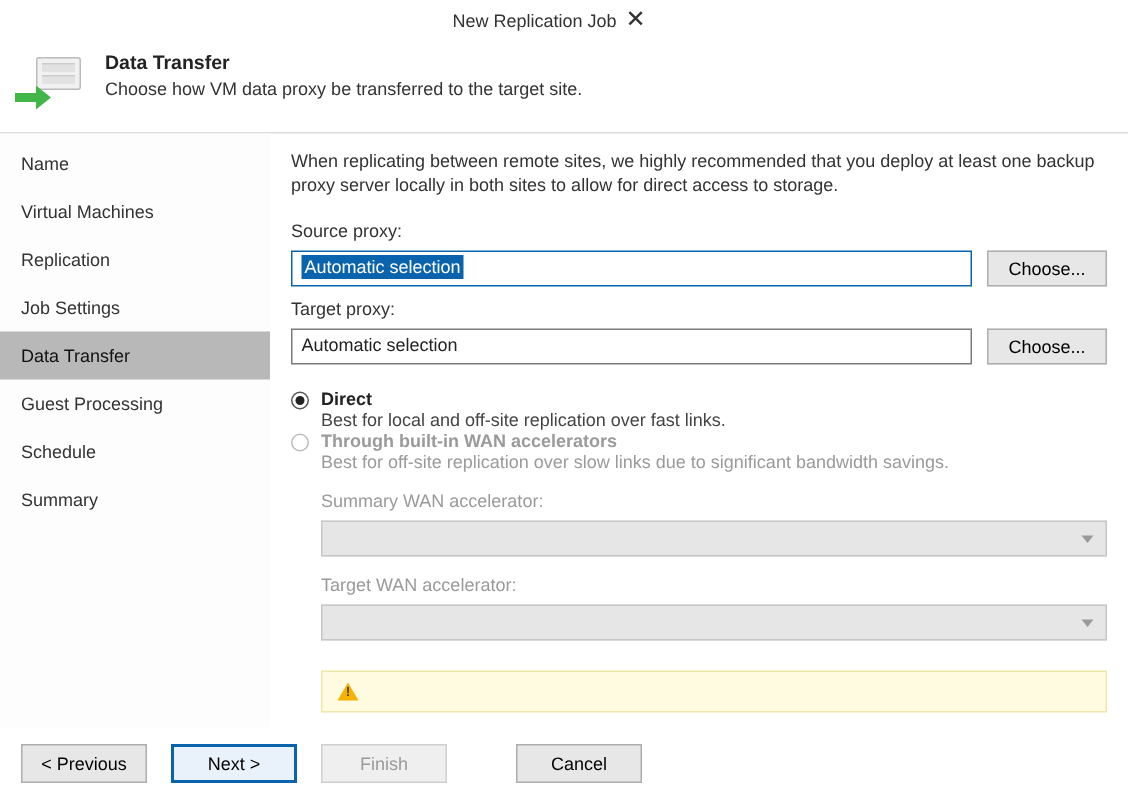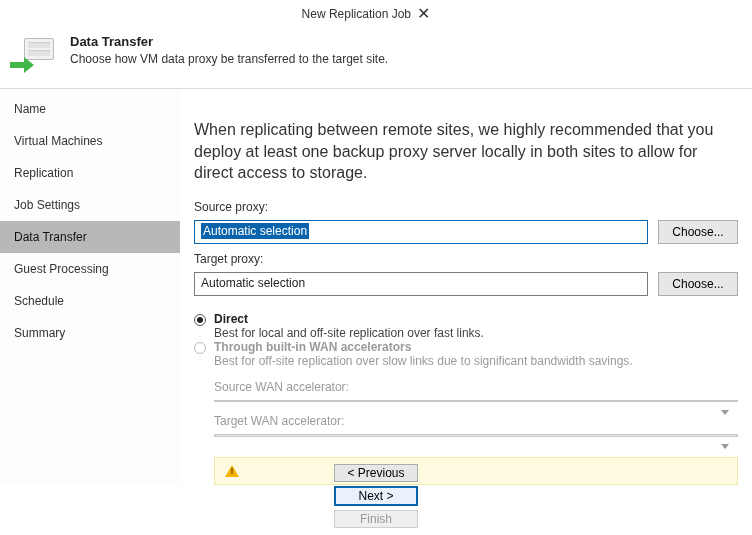--- a/index.html
+++ b/index.html
@@ -118,25 +118,24 @@
 
   .main {
     flex: 1;
     padding: 10px 14px 0 14px;
     display: flex;
     flex-direction: column;
     gap: 6px;
   }
 
   .intro {
-    font-size: 16px;
+    font-size: 12px;
     color: #333;
     margin-bottom: 8px;
     line-height: 1.35;
-    margin-top: 20px;
   }
 
   .field-label {
     font-size: 12px;
     color: #333;
     margin-top: 2px;
   }
 
   .row-input {
     display: flex;
@@ -239,25 +238,24 @@
     text-align: center;
     color: #5a3b00;
     font-size: 9px;
     font-weight: bold;
   }
 
   
   .footer {
     height: 48px;
     display: flex;
-    justify-content: center;
+    justify-content: flex-start;
     align-items: center;
-    gap: 4px;
+    gap: 16px;
     padding: 0 14px;
-    flex-direction: column;
   }
   .btn {
     min-width: 84px;
     height: 26px;
     border: 1px solid #adadad;
     background: #e7e7e7;
     font-size: 12px;
     cursor: pointer;
   }
   .btn.primary { border: 2px solid #0a64ad; background: #e9f2fa; }
@@ -326,21 +324,21 @@
 
       <div class="radio-row">
         <div class="radio-dot disabled"></div>
         <div class="radio-text disabled">
           <strong>Through built-in WAN accelerators</strong><br>
           <span class="sub">Best for off-site replication over slow links due to significant bandwidth savings.</span>
         </div>
       </div>
     </div>
 
-    <div class="wan-label">Source WAN accelerator:</div>
+    <div class="wan-label">Summary WAN accelerator:</div>
     <div class="wan-select"></div>
 
     <div class="wan-label">Target WAN accelerator:</div>
     <div class="wan-select"></div>
 
     <div class="notice">
       <div class="warn-icon"></div>
     </div>
   </div>
 </div>

